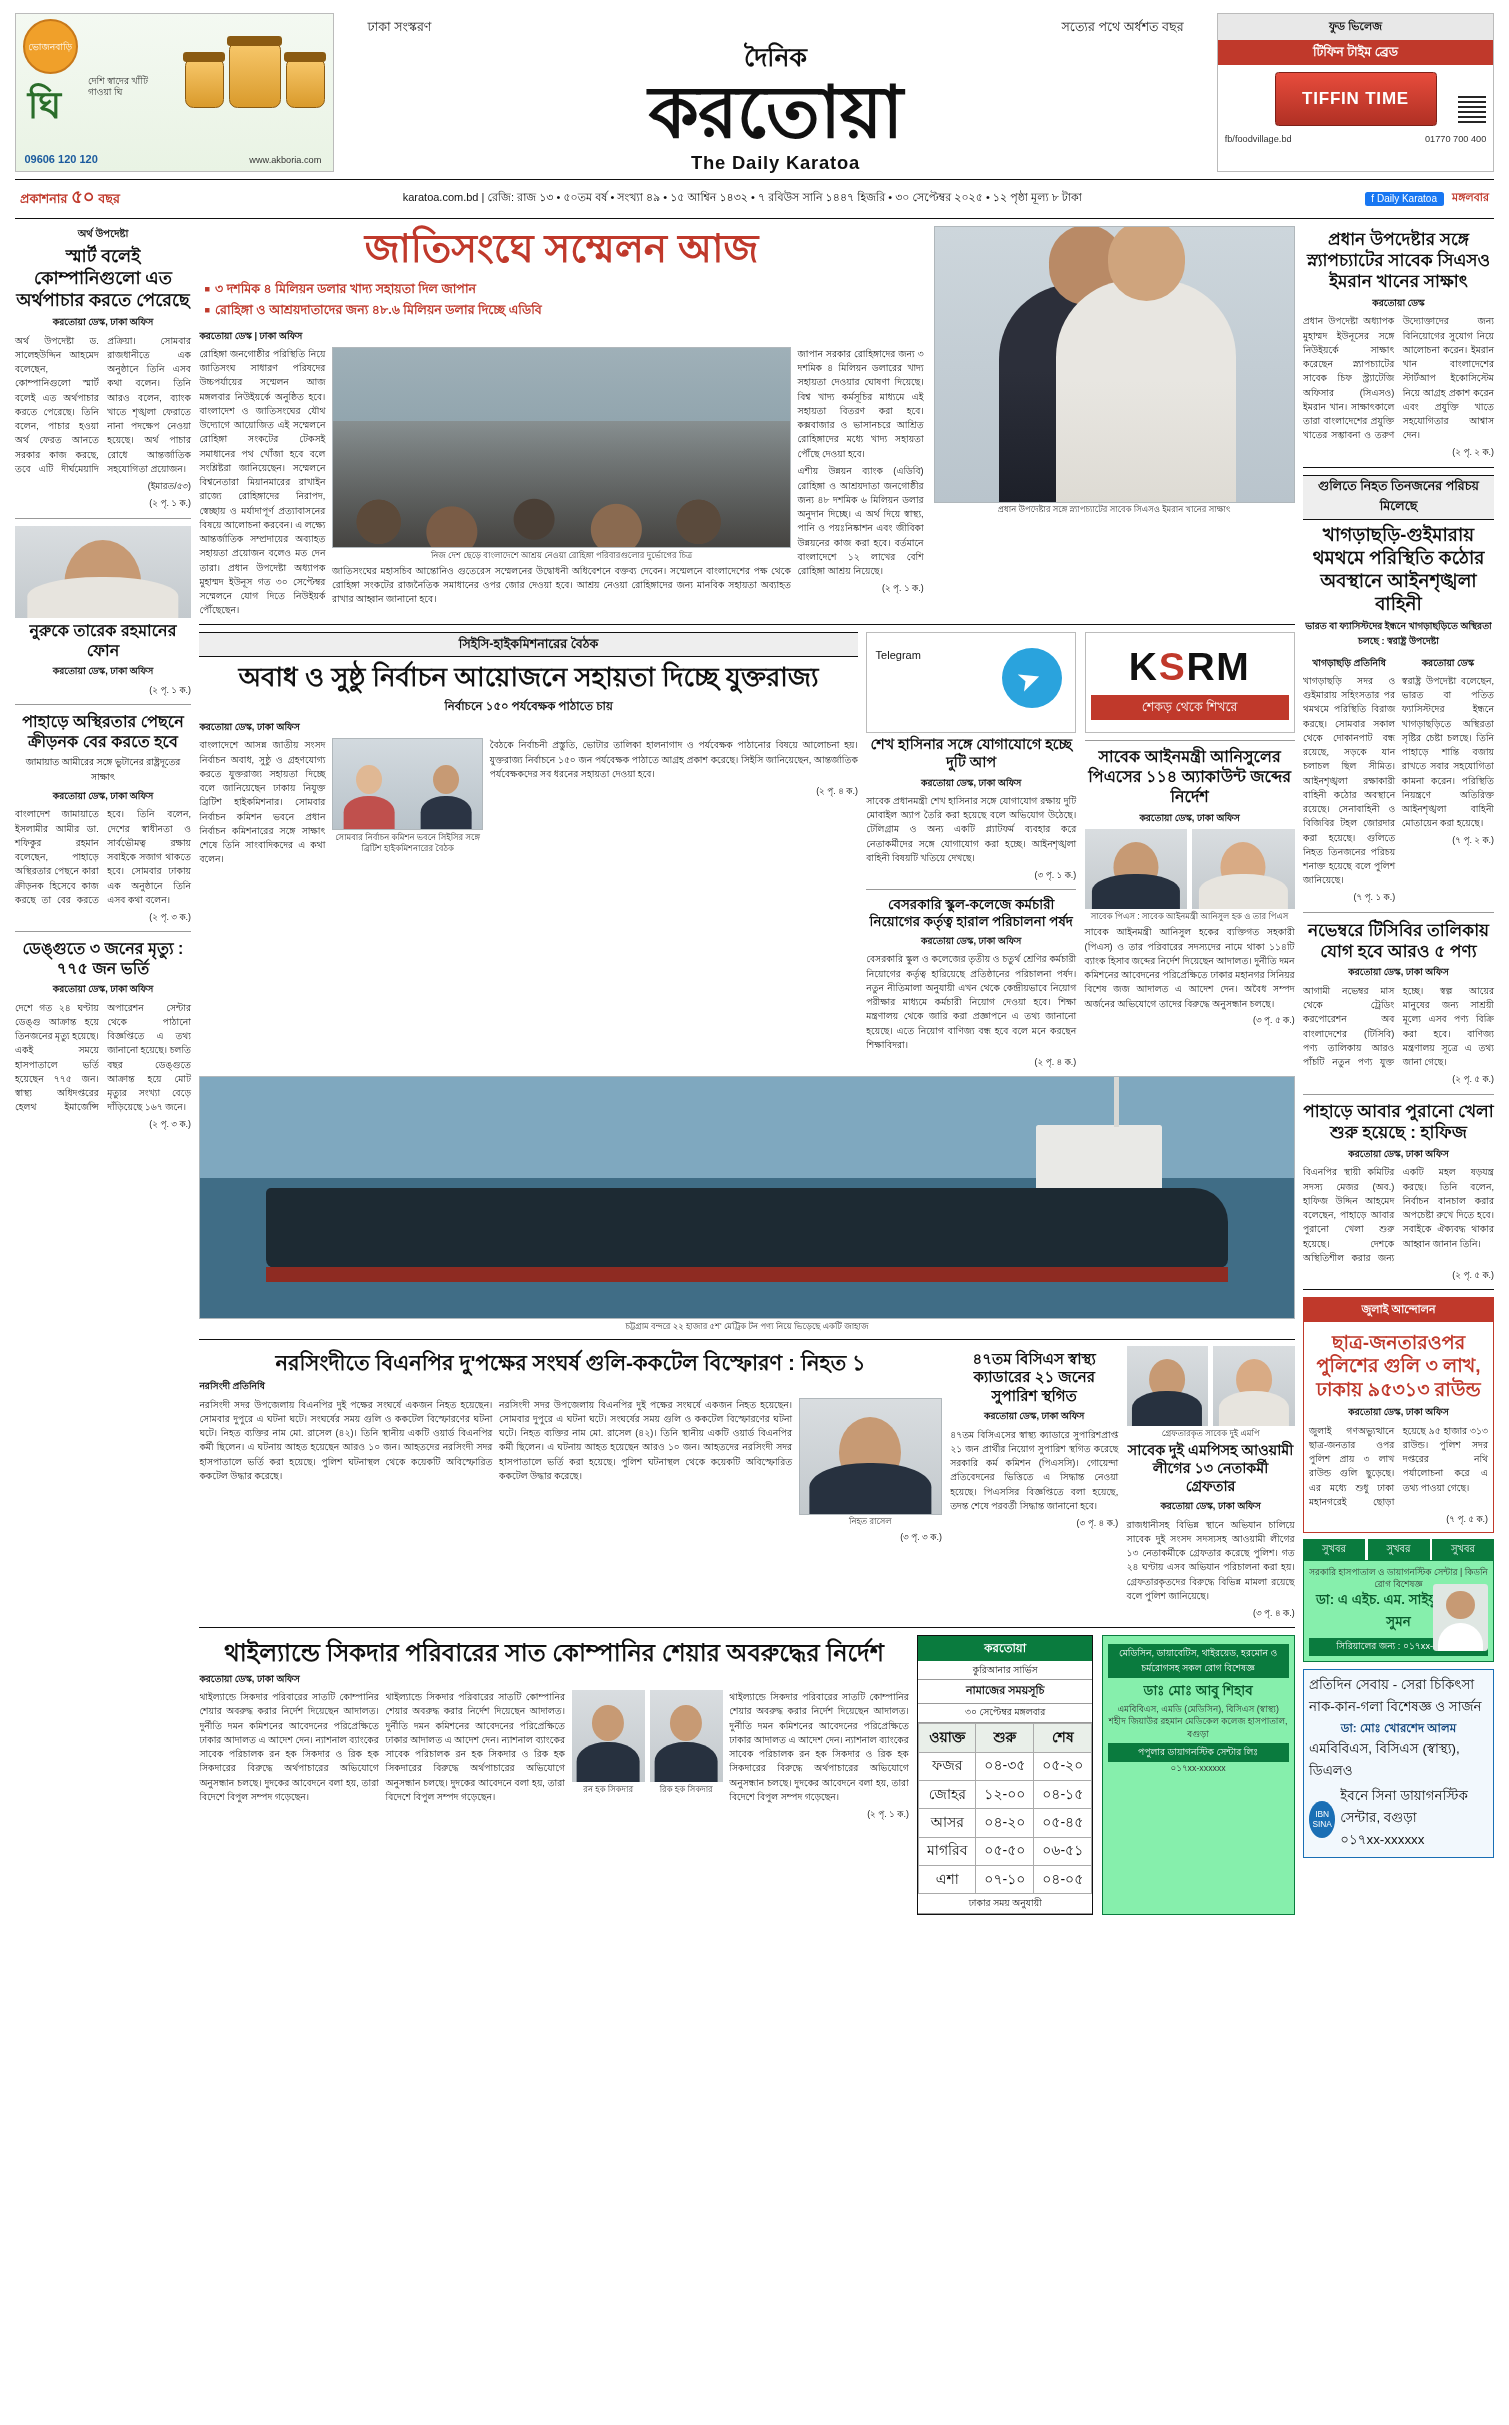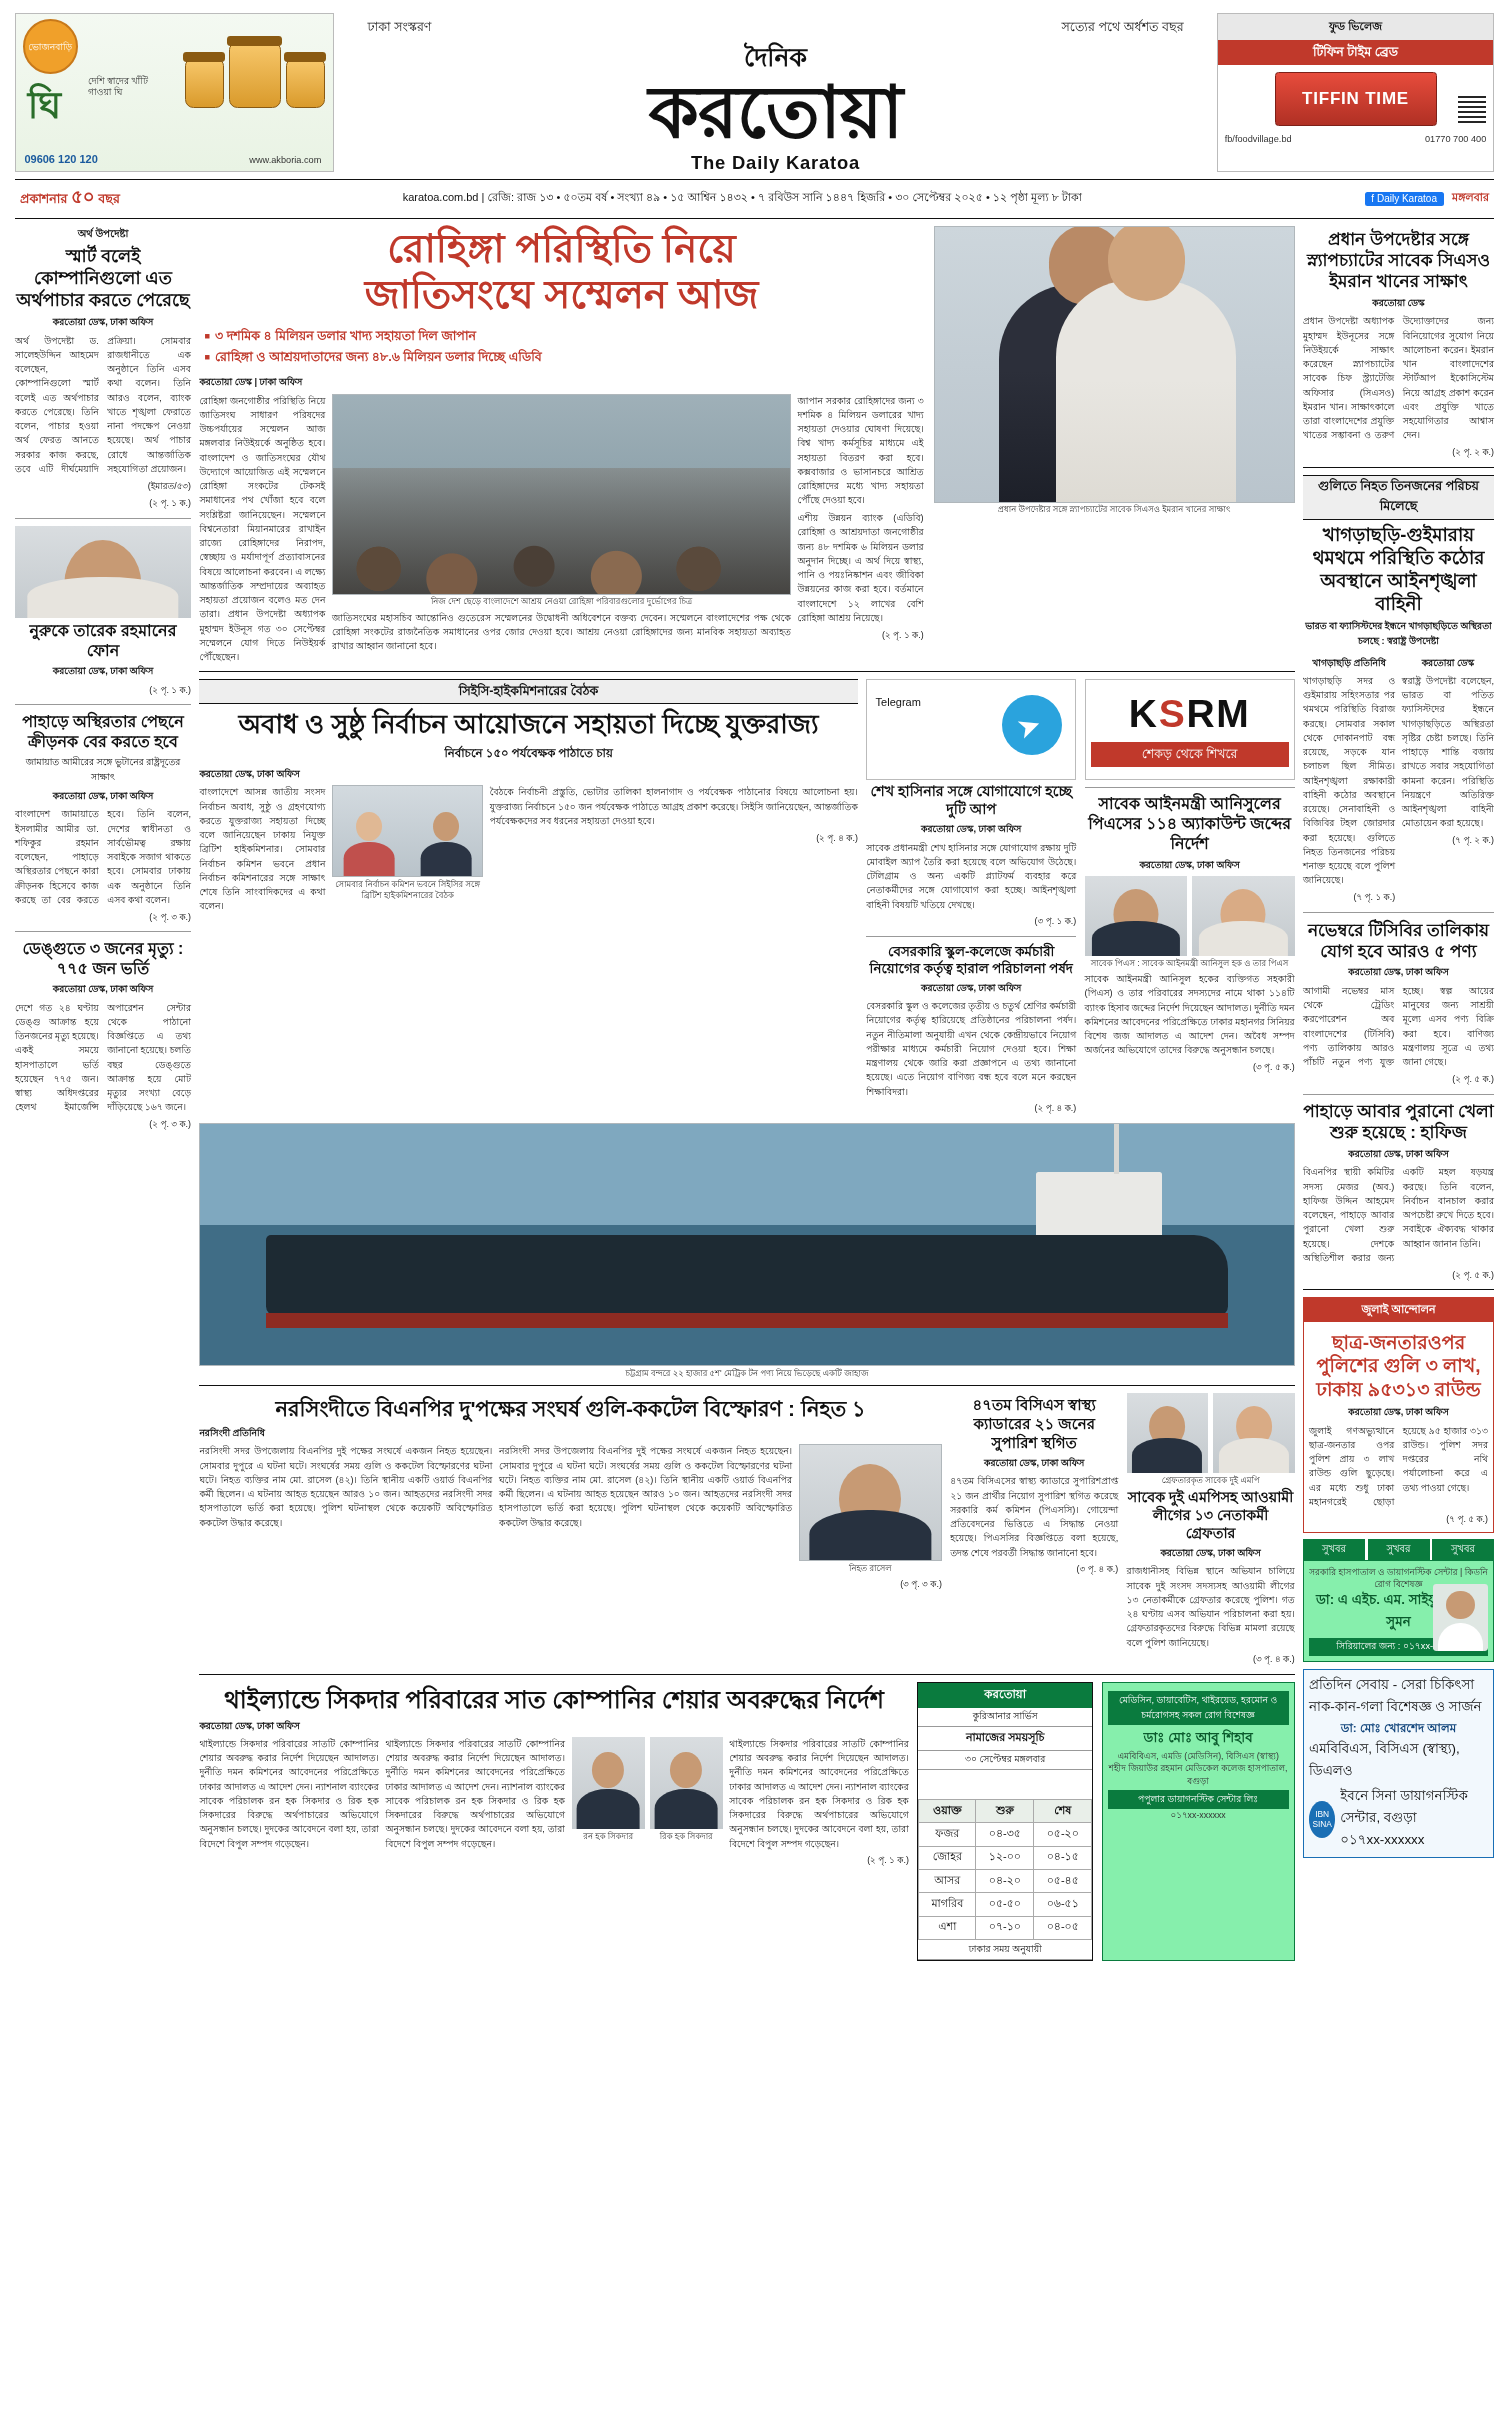--- a/index.html
+++ b/index.html
@@ -107,21 +107,21 @@
 
   .ksrm { border:0.8px solid #bbb; background:#fff; text-align:center; padding:11.7px 5px; }
   .ksrm .k { font-size:39px; font-weight:bold; letter-spacing:1.7px; }
   .ksrm .k span { color:#c0392b; }
   .ksrm .tag { background:#c0392b; color:#fff; font-size:12.6px; padding:2.5px 0; margin-top:6.7px; }
 
   
   .prayer { border:0.8px solid #111; }
   .prayer .hd { background:#0a7b3e; color:#fff; text-align:center; font-weight:bold; font-size:11.7px; padding:2.5px;}
   .prayer .sub { text-align:center; font-size:9.2px; padding:1.7px; border-bottom:0.8px solid #999;}
-  table.pr { width:100%; border-collapse:collapse; font-size:11px;margin-top:29px;}
+  table.pr { width:100%; border-collapse:collapse; font-size:14px;}
   table.pr th, table.pr td { border:0.8px solid #aaa; padding:1.7px 3.4px; text-align:center;}
   table.pr th { background:#e9efe9; }
 
   
   .docad { border:0.8px solid #0a7b3e; background:#86efac; padding:5px; position:relative; overflow:hidden;}
   .docad .ttl { text-align:center; font-weight:bold; font-size:13.4px; color:#0a5a2c; }
   .docad .sub { text-align:center; font-size:8.8px; color:#333; line-height:1.4;}
   .docad .bar { background:#0a7b3e; color:#fff; text-align:center; font-size:9.2px; padding:1.7px; margin-top:3.4px;}
   .docad .docimg { position:absolute; right:5px; top:23.5px; width:55px; height:67px; background:#dfe7e3; border-radius:3.4px;}
   .docad .docimg:before{content:"";position:absolute;left:13.4px;top:6.7px;width:28.5px;height:28.5px;border-radius:50%;background:#c79a74;}
@@ -221,21 +221,20 @@
       <h2 class="hl" style="font-size:16px">ডেঙ্গুতে ৩ জনের মৃত্যু : ৭৭৫ জন ভর্তি</h2>
       <div class="byline">করতোয়া ডেস্ক, ঢাকা অফিস</div>
       <div class="body cols2">দেশে গত ২৪ ঘণ্টায় ডেঙ্গু আক্রান্ত হয়ে তিনজনের মৃত্যু হয়েছে। একই সময়ে হাসপাতালে ভর্তি হয়েছেন ৭৭৫ জন। স্বাস্থ্য অধিদপ্তরের হেলথ ইমার্জেন্সি অপারেশন সেন্টার থেকে পাঠানো বিজ্ঞপ্তিতে এ তথ্য জানানো হয়েছে। চলতি বছর ডেঙ্গুতে আক্রান্ত হয়ে মোট মৃত্যুর সংখ্যা বেড়ে দাঁড়িয়েছে ১৬৭ জনে।</div>
       <div class="endtag">(২ পৃ. ৩ ক.)</div>
     </div>
 
     <div class="col">
 
       <div style="display:grid;grid-template-columns:1fr 361px;gap:10px">
         <div>
-          <div class="lead-red" style="font-size:39px">রোহিঙ্গা পরিস্থিতি নিয়ে</div>
           <div class="lead-red" style="font-size:39px">জাতিসংঘে সম্মেলন আজ</div>
           <div class="bullets">
             <div>৩ দশমিক ৪ মিলিয়ন ডলার খাদ্য সহায়তা দিল জাপান</div>
             <div>রোহিঙ্গা ও আশ্রয়দাতাদের জন্য ৪৮.৬ মিলিয়ন ডলার দিচ্ছে এডিবি</div>
           </div>
           <div class="byline" style="text-align:left;margin-top:6.7px">করতোয়া ডেস্ক | ঢাকা অফিস</div>
           <div style="display:grid;grid-template-columns:126px 1fr 126px;gap:6.7px;margin-top:3.4px">
             <div class="body">রোহিঙ্গা জনগোষ্ঠীর পরিস্থিতি নিয়ে জাতিসংঘ সাধারণ পরিষদের উচ্চপর্যায়ের সম্মেলন আজ মঙ্গলবার নিউইয়র্কে অনুষ্ঠিত হবে। বাংলাদেশ ও জাতিসংঘের যৌথ উদ্যোগে আয়োজিত এই সম্মেলনে রোহিঙ্গা সংকটের টেকসই সমাধানের পথ খোঁজা হবে বলে সংশ্লিষ্টরা জানিয়েছেন। সম্মেলনে বিশ্বনেতারা মিয়ানমারের রাখাইন রাজ্যে রোহিঙ্গাদের নিরাপদ, স্বেচ্ছায় ও মর্যাদাপূর্ণ প্রত্যাবাসনের বিষয়ে আলোচনা করবেন। এ লক্ষ্যে আন্তর্জাতিক সম্প্রদায়ের অব্যাহত সহায়তা প্রয়োজন বলেও মত দেন তারা। প্রধান উপদেষ্টা অধ্যাপক মুহাম্মদ ইউনূস গত ৩০ সেপ্টেম্বর সম্মেলনে যোগ দিতে নিউইয়র্ক পৌঁছেছেন।</div>
             <div>
               <div class="photo ph-rohingya">

